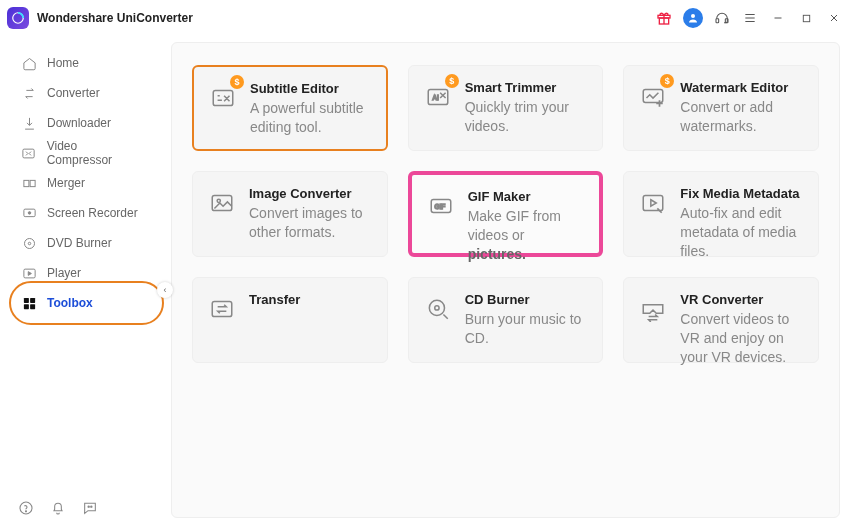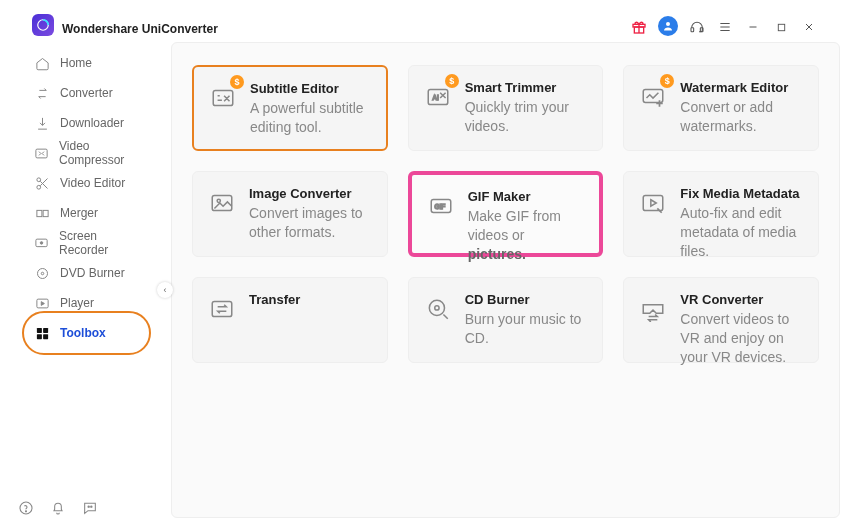--- a/index.html
+++ b/index.html
@@ -1,23 +1,23 @@
 <!DOCTYPE html>
 <html><head>
 <meta charset="utf-8">
 <style>
 *{margin:0;padding:0;box-sizing:border-box;font-family:-apple-system,BlinkMacSystemFont,"Segoe UI",Arial,sans-serif}
 body{width:850px;height:528px;background:#fff;overflow:hidden;color:#333}
-.titlebar{height:36px;display:flex;align-items:flex-end;padding:0 32px;background:#fff}
+.titlebar{height:36px;display:flex;align-items:center;padding:0 7px;background:#fff}
 .title{font-size:12px;font-weight:600;color:#222;margin-left:8px}
 .spacer{flex:1}
 .tb-ico{width:18px;height:18px;margin-left:10px;display:flex;align-items:center;justify-content:center;cursor:pointer;color:#555}
 .avatar{width:20px;height:20px;border-radius:50%;background:#2b7de9;display:flex;align-items:center;justify-content:center;margin-left:10px;cursor:pointer}
 .content{display:flex;height:492px}
-.sidebar{width:165px;background:#fff;padding:12px 16px;position:relative}
+.sidebar{width:165px;background:#fff;padding:12px 3px;position:relative}
 .side-item{height:30px;display:flex;align-items:center;padding:0 18px;font-size:12px;color:#666;cursor:pointer;position:relative}
 .side-item.active{font-weight:700;color:#1d4ed8}
 .active-ring{position:absolute;left:6px;right:-2px;top:-7px;bottom:-7px;border:2px solid #e8801f;border-radius:22px;pointer-events:none}
 .side-icon{width:16px;height:16px;margin-right:10px;display:flex;align-items:center;justify-content:center;color:#888}
 .side-item.active .side-icon{color:#111}
 .collapse{position:absolute;right:-8px;top:246px;width:16px;height:16px;border-radius:50%;background:#fff;box-shadow:0 0 3px rgba(0,0,0,0.2);display:flex;align-items:center;justify-content:center;font-size:9px;color:#666;cursor:pointer}
 .footer-icons{position:absolute;bottom:12px;left:18px;display:flex;gap:16px}
 .footer-icons .fi{width:16px;height:16px;cursor:pointer;color:#888;display:flex;align-items:center;justify-content:center}
 .main{flex:1;background:#fafafa;border:1px solid #eee;border-radius:6px;margin:6px 10px 10px 6px;padding:22px 20px;display:grid;grid-template-columns:repeat(3,1fr);grid-auto-rows:86px;gap:20px 20px;overflow:auto;align-content:start}
 .card{background:#f5f5f5;border:1px solid #eee;border-radius:6px;padding:14px 14px 12px 14px;display:flex;align-items:flex-start;cursor:pointer;position:relative}
@@ -115,30 +115,20 @@
           <svg width="15" height="15" viewBox="0 0 24 24" fill="none" stroke="currentColor" stroke-width="1.6">
             <rect x="3" y="5" width="18" height="14" rx="2"></rect>
             <path d="M8 9l3 3-3 3M16 9l-3 3 3 3"></path>
           </svg>
         </span>
         <span>Video Compressor</span>
       </div>
     <div class="side-item">
         <span class="side-icon">
           <svg width="15" height="15" viewBox="0 0 24 24" fill="none" stroke="currentColor" stroke-width="1.6">
-            <circle cx="6" cy="6" r="3"></circle>
-            <circle cx="6" cy="18" r="3"></circle>
-            <path d="M20 4L8.5 15.5M20 20L8.5 8.5"></path>
-          </svg>
-        </span>
-        <span>Video Editor</span>
-      </div>
-    <div class="side-item">
-        <span class="side-icon">
-          <svg width="15" height="15" viewBox="0 0 24 24" fill="none" stroke="currentColor" stroke-width="1.6">
             <rect x="3" y="7" width="8" height="10"></rect>
             <rect x="13" y="7" width="8" height="10"></rect>
           </svg>
         </span>
         <span>Merger</span>
       </div>
     <div class="side-item">
         <span class="side-icon">
           <svg width="15" height="15" viewBox="0 0 24 24" fill="none" stroke="currentColor" stroke-width="1.6">
             <rect x="3" y="5" width="18" height="12" rx="2"></rect>

